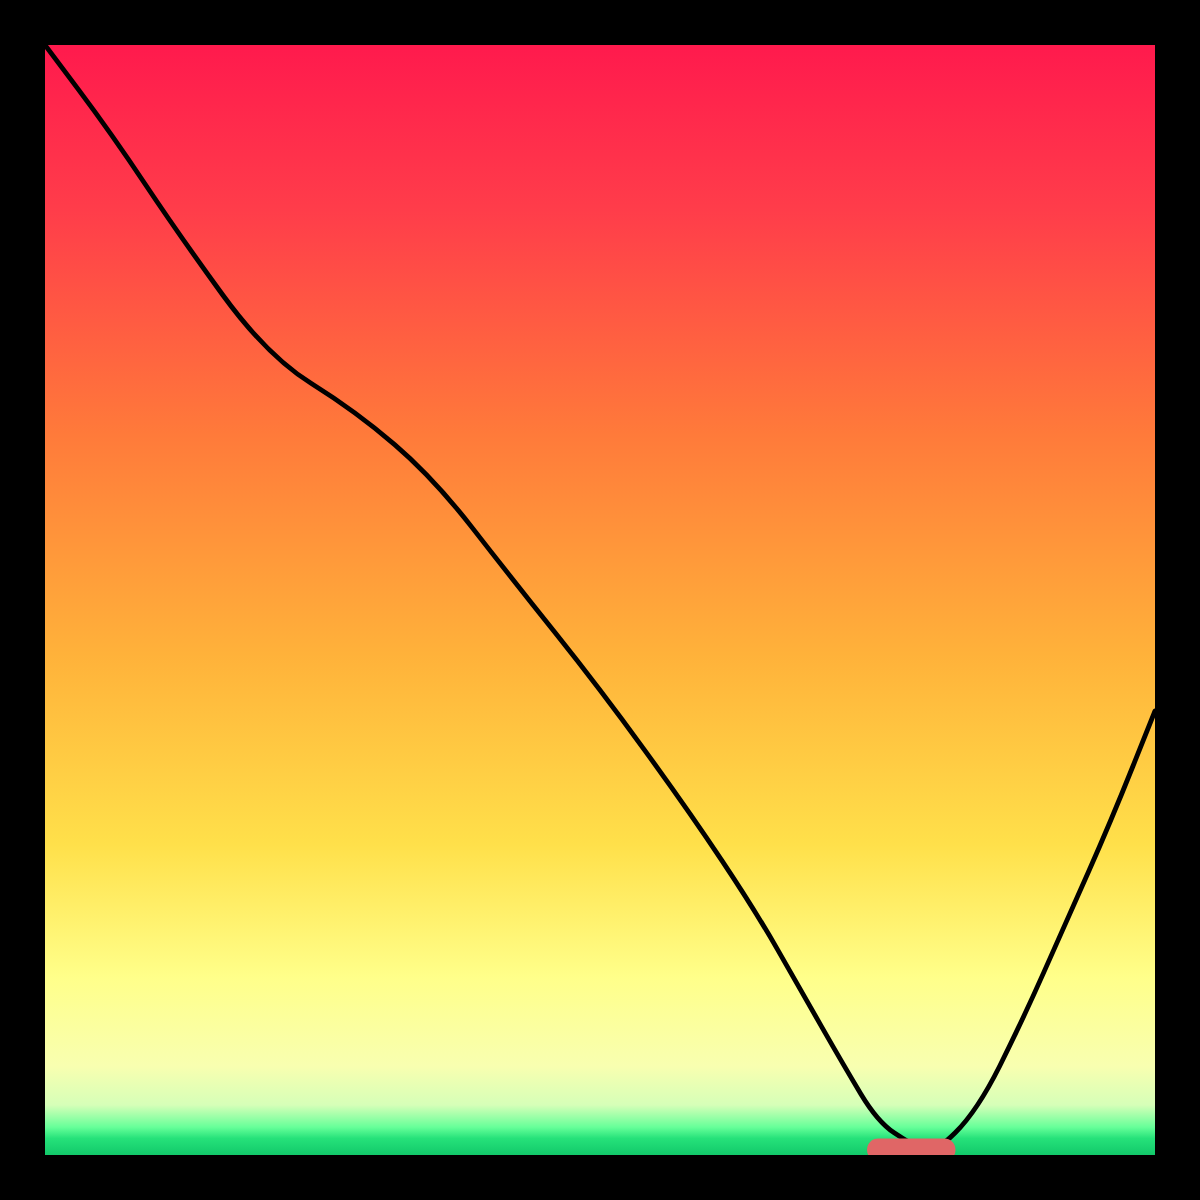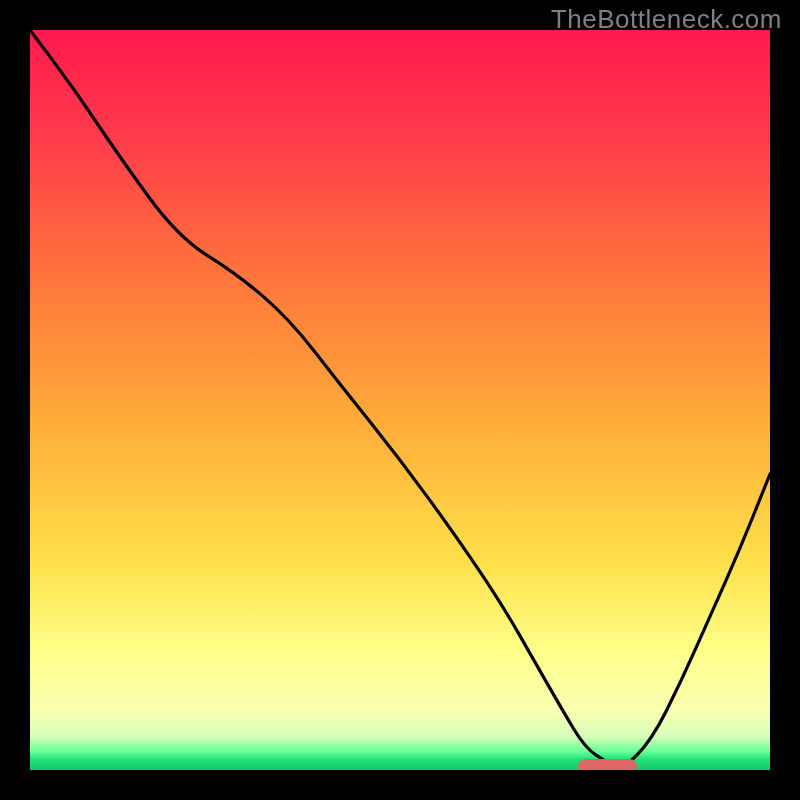--- a/index.html
+++ b/index.html
@@ -66,14 +66,13 @@
   <div class="plot">
     <div class="gradient" id="grad" style="background: linear-gradient(rgb(255, 26, 77) 0%, rgb(255, 61, 74) 15%, rgb(255, 122, 58) 35%, rgb(255, 178, 58) 55%, rgb(255, 224, 74) 72%, rgb(255, 255, 138) 84%, rgb(248, 255, 176) 92%, rgb(214, 255, 184) 95.5%, rgb(102, 255, 153) 97.5%, rgb(38, 226, 122) 98.5%, rgb(18, 201, 106) 100%);"></div>
 
     <svg class="curve" viewBox="0 0 740 740" preserveAspectRatio="none">
       <path id="curvePath" fill="none" stroke="#000000" stroke-width="3.2" stroke-linejoin="round" stroke-linecap="round" d="M 0.0 0.0 Q 0.0 0.0 22.2 29.6 Q 44.4 59.2 66.6 92.5 Q 88.8 125.8 118.4 166.5 Q 148.0 207.2 177.6 225.7 Q 207.2 244.2 233.1 266.4 Q 259.0 288.6 284.9 321.9 Q 310.8 355.2 340.4 392.2 Q 370.0 429.2 399.6 469.9 Q 429.2 510.6 451.4 543.9 Q 473.6 577.2 488.4 603.1 Q 503.2 629.0 518.0 654.9 Q 532.8 680.8 543.9 699.3 Q 555.0 717.8 566.1 725.2 Q 577.2 732.6 584.6 736.3 Q 592.0 740.0 606.8 725.2 Q 621.6 710.4 636.4 680.8 Q 651.2 651.2 666.0 617.9 Q 680.8 584.6 695.6 551.3 Q 710.4 518.0 725.2 481.0 T 740.0 444.0"></path>
     </svg>
 
     <div class="marker" id="marker" style="left: 547.6px; top: 728.9px; width: 59.2px; height: 14.8px; background: rgb(224, 102, 102);"></div>
   </div>
 
-  <div class="watermark">TheBottleneck.com</div>
 </div>
 
 </body></html>

